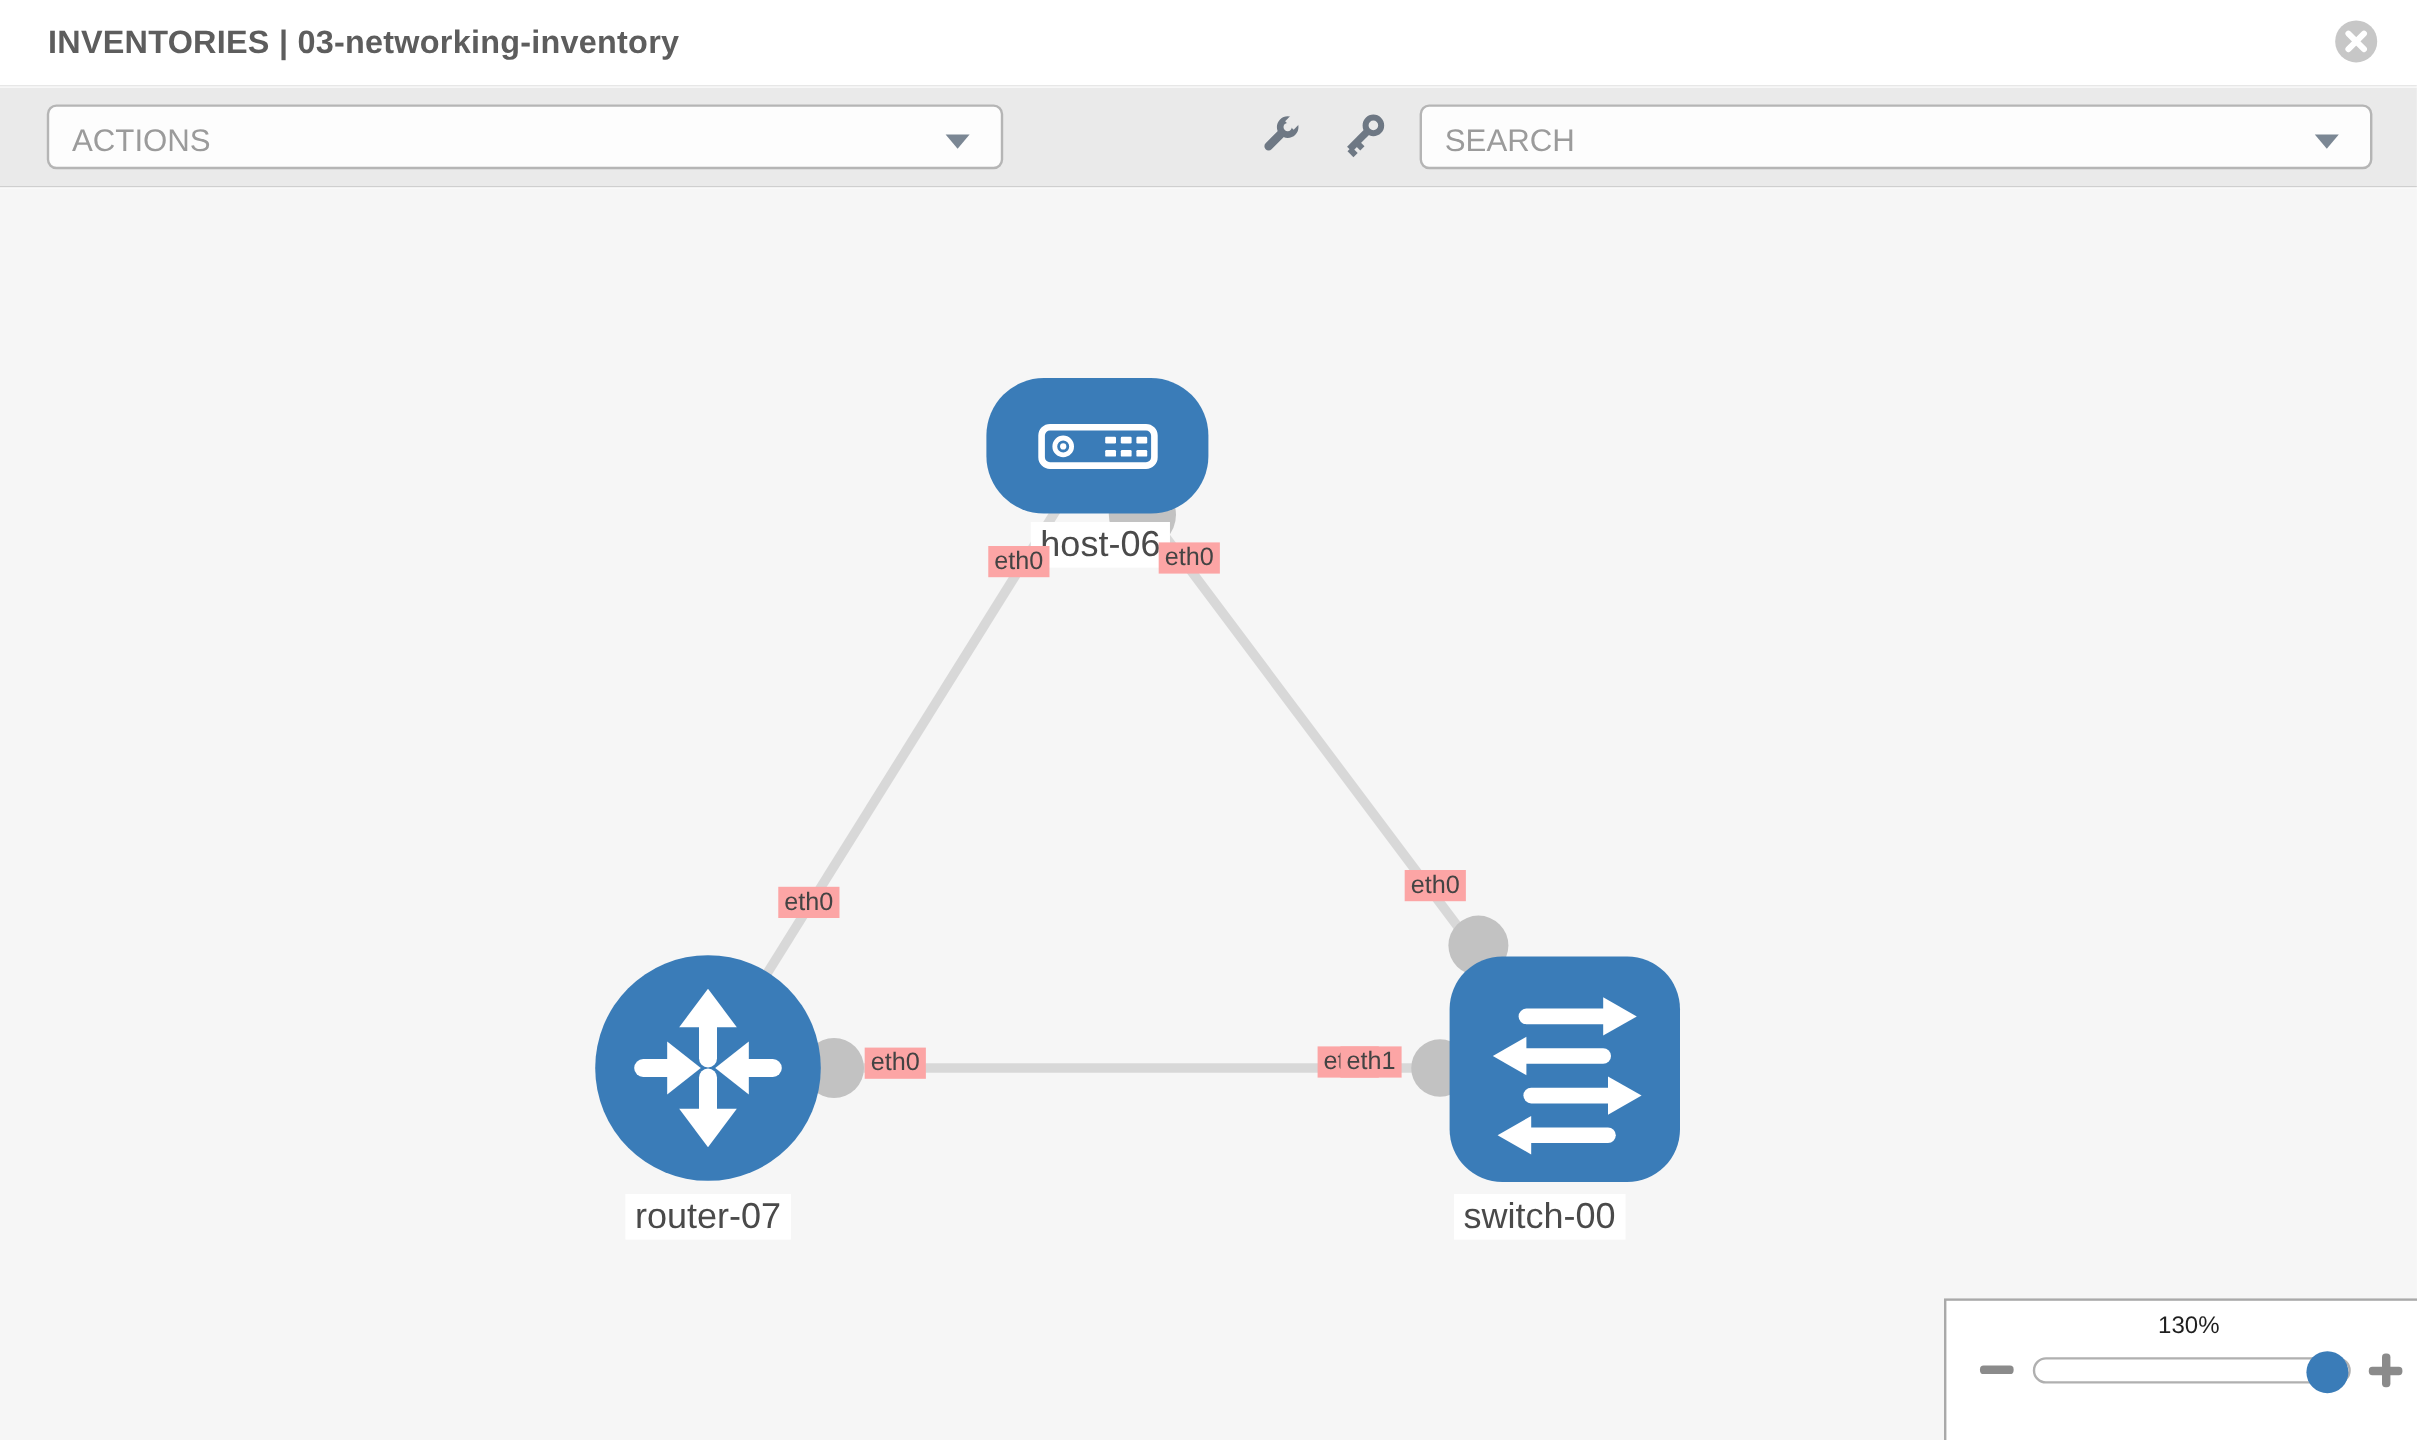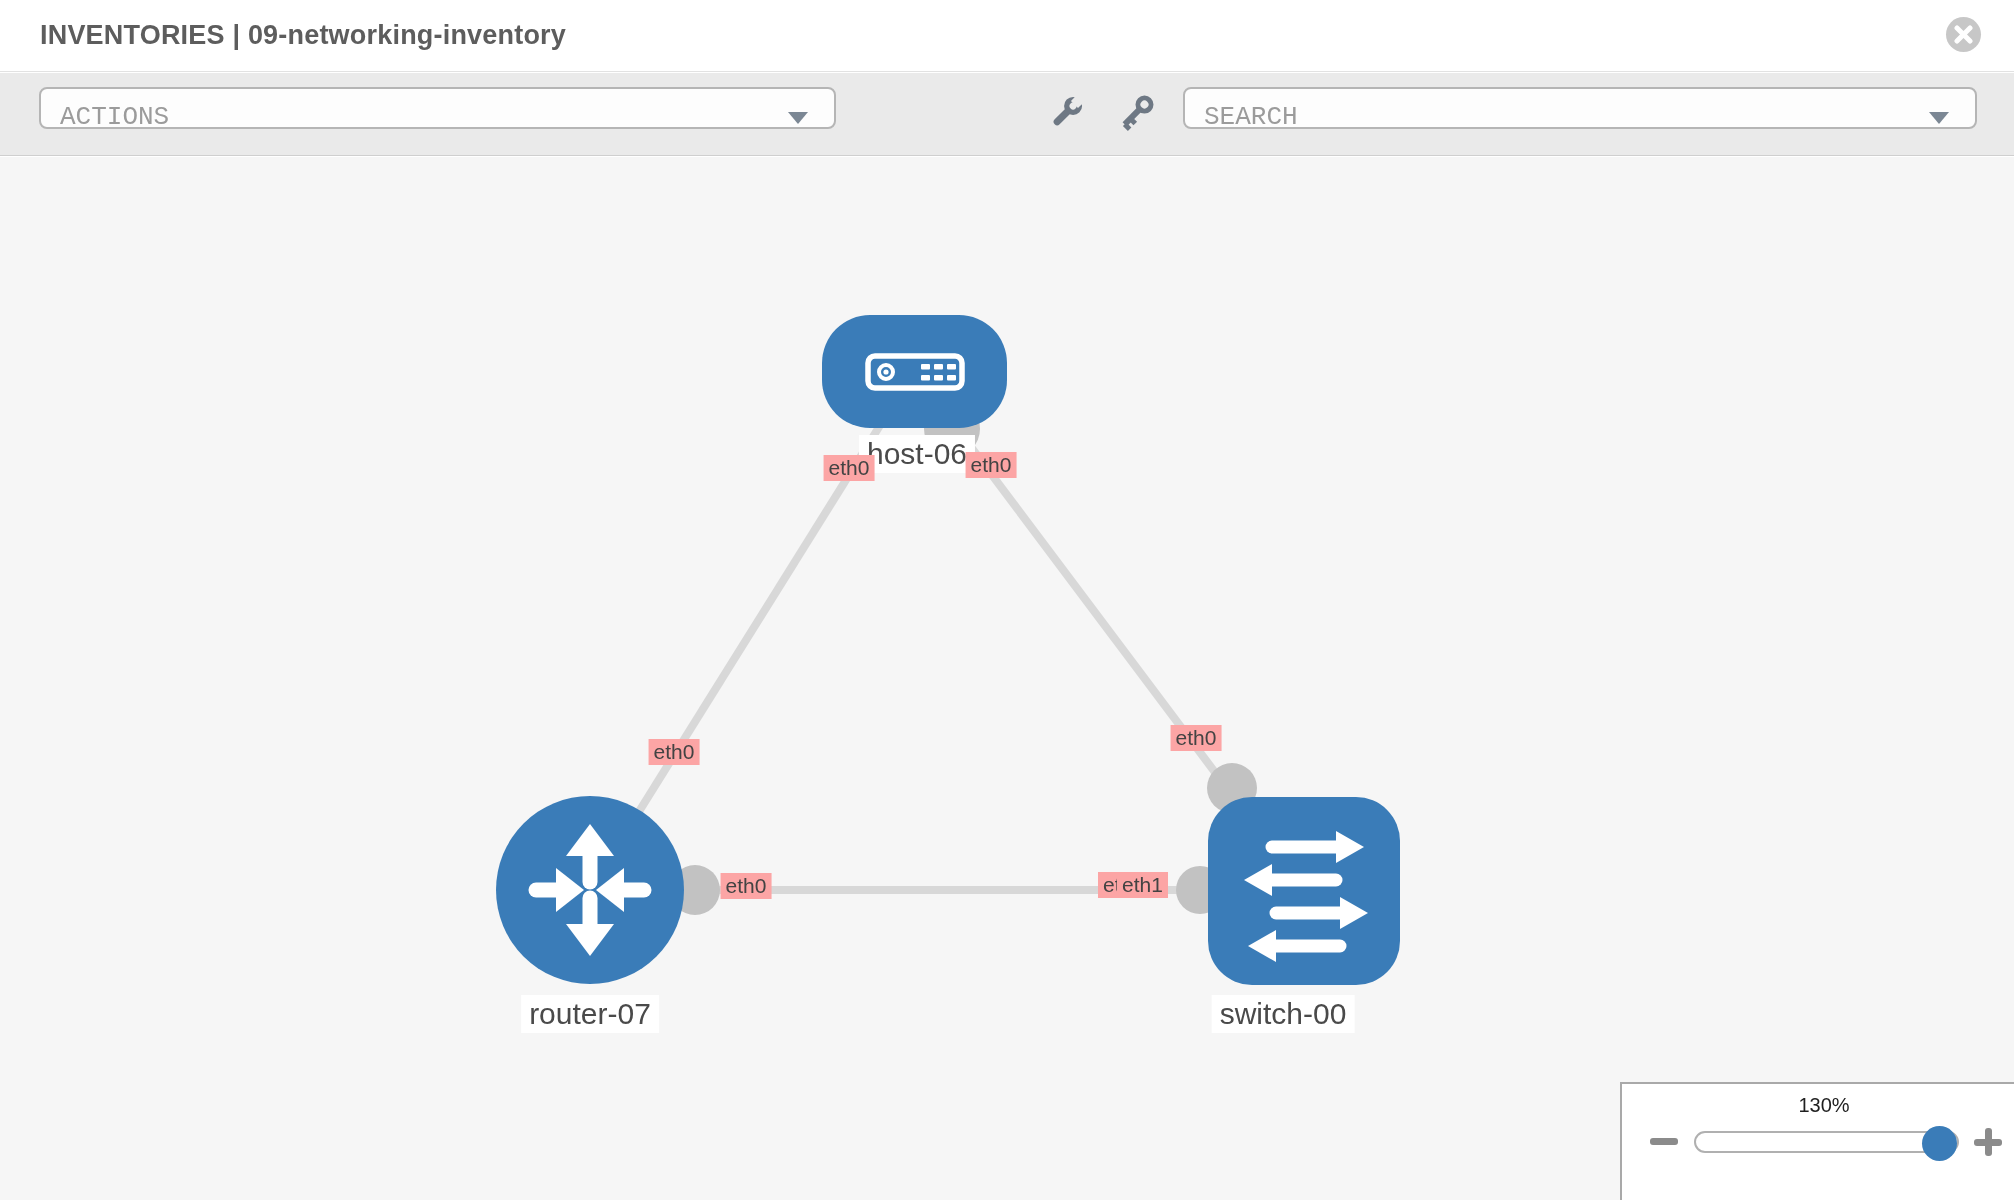--- a/index.html
+++ b/index.html
@@ -11,22 +11,22 @@
     background:#ffffff; border-bottom:1px solid #e2e2e2; }
   .page-title { position:absolute; left:40px; top:20px; font-size:27px;
     font-weight:bold; color:#5d5d5d; letter-spacing:0.2px; }
   .close-btn { position:absolute; left:1946px; top:17px; width:35px; height:35px;
     border-radius:50%; background:#c7c7c7; cursor:pointer; }
   .close-btn svg { position:absolute; left:8px; top:8px; }
 
   
   .toolbar { position:absolute; left:0; top:73px; width:2014px; height:83px;
     background:#eaeaea; border-bottom:1px solid #cfcfcf; }
-  .select-box { position:absolute; top:14px; height:42px; background:#fdfdfd;
-    border:2px solid #b5b5b5; border-radius:8px; cursor:pointer;font-family:Liberation Mono, monospace; }
+  .select-box { position:absolute; top:14px; height:54px; background:#fdfdfd;
+    border:2px solid #b5b5b5; border-radius:8px; cursor:pointer; }
   .select-box .sel-label { position:absolute; left:19px; top:13px; font-size:26px;
     color:#9b9b9b; }
   .caret { position:absolute; right:26px; top:23px; width:0; height:0;
     border-left:10px solid transparent; border-right:10px solid transparent;
     border-top:12px solid #7b8794; }
   .actions-box { left:39px; width:797px; }
   .search-box  { left:1183px; width:794px;text-align:center; }
   .tool-icon { position:absolute; top:18px; width:44px; height:44px; cursor:pointer; }
   .wrench-btn { left:1044px; }
   .key-btn { left:1114px; }
@@ -61,21 +61,21 @@
     height:28px; border-radius:3px; background:#8b8b8b; }
   .zoom-track { position:absolute; left:72px; top:47px; width:265px; height:22px;
     border:2px solid #b0b0b0; border-radius:12px; background:#fff; cursor:pointer; }
   .zoom-handle { position:absolute; left:226px; top:-7px; width:35px; height:35px;
     border-radius:50%; background:#3a7cb8; cursor:grab; }
 </style>
 </head>
 <body>
 
 <div class="header">
-  <div class="page-title">INVENTORIES | 09-networking-inventory</div>
+  <div class="page-title">INVENTORIES | 03-networking-inventory</div>
   <div class="close-btn">
     <span>
       <svg width="19" height="19" viewBox="0 0 19 19">
         <line x1="3" y1="3" x2="16" y2="16" stroke="#fff" stroke-width="5" stroke-linecap="round"></line>
         <line x1="16" y1="3" x2="3" y2="16" stroke="#fff" stroke-width="5" stroke-linecap="round"></line>
       </svg>
     </span>
   </div>
 </div>
 

